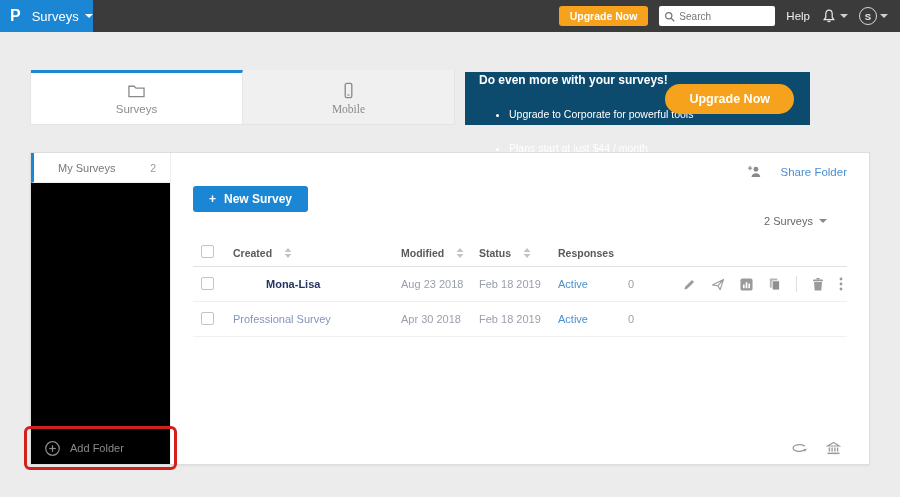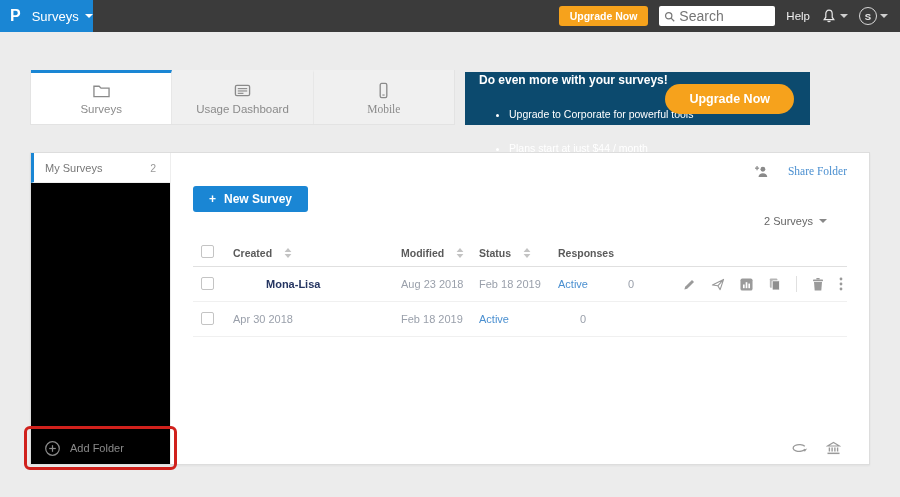--- a/index.html
+++ b/index.html
@@ -14,51 +14,51 @@
   
   .topbar{position:absolute;top:0;left:0;width:900px;height:32px;background:#3b3b3b;display:flex;align-items:center;}
   .logo-box{width:93px;height:32px;background:#1a86d4;display:flex;align-items:center;padding-left:10px;cursor:pointer;}
   .logo-p{color:#fff;font-weight:bold;font-size:16px;letter-spacing:0;}
   .logo-product{color:#fff;font-size:13px;margin-left:11px;}
   .caret{display:inline-block;width:0;height:0;border-left:4px solid transparent;border-right:4px solid transparent;border-top:4px solid currentColor;}
   .logo-box .caret{margin-left:6px;color:#fff;}
   .topbar-right{margin-left:auto;display:flex;align-items:center;gap:11px;padding-right:12px;}
   .btn-upgrade-top{background:#f6a21c;color:#fff;font-size:10.5px;font-weight:bold;border:none;border-radius:3px;padding:4px 11px;cursor:pointer;}
   .search-wrap{background:#fff;border-radius:2px;width:116px;height:20px;display:flex;align-items:center;padding:0 5px;gap:4px;}
-  .search-wrap input{border:none;outline:none;width:88px;font-size:14px;color:#444;font-family:inherit;background:transparent;}
+  .search-wrap input{border:none;outline:none;width:88px;font-size:10px;color:#444;font-family:inherit;background:transparent;}
   .help-link{color:#f0f0f0;font-size:11.5px;cursor:pointer;}
   .icon-group{display:flex;align-items:center;gap:3px;color:#e8e8e8;cursor:pointer;}
   .avatar{width:18px;height:18px;border:1.4px solid #d8d8d8;border-radius:50%;color:#e8e8e8;font-size:9.5px;font-weight:bold;display:flex;align-items:center;justify-content:center;}
   .icon-group .caret{border-top-color:#cfcfcf;}
   
   .tabs{position:absolute;top:70px;left:30px;width:425px;height:55px;display:flex;border:1px solid #e3e3e3;border-top:none;background:#f0f0f0;}
   .tab{flex:1;display:flex;flex-direction:column;align-items:center;justify-content:center;gap:4px;border-top:3px solid transparent;background:#f0f0f0;cursor:pointer;border-right:1px solid #e7e7e7;}
   .tab:last-child{border-right:none;font-family:Liberation Serif, serif;}
   .tab.active{background:#fff;border-top-color:#1a86d4;}
   .tab .label{font-size:11.5px;color:#8b8b8b;}
   .tab svg{stroke:#8a8a8a;}
   
   .banner{position:absolute;top:72px;left:465px;width:345px;height:53px;background:#0c4a6e;color:#fff;padding:1px 0 0 14px;}
   .banner-title{font-size:12px;font-weight:bold;}
   .banner ul{margin:3px 0 0 30px;}
   .banner li{font-size:10.5px;line-height:14px;margin-top:20px;}
   .btn-upgrade-banner{position:absolute;right:16px;top:50%;transform:translateY(-50%);background:#f6a21c;color:#fff;font-size:12.5px;font-weight:bold;border:none;border-radius:15px;padding:8px 24px;cursor:pointer;}
   
   .panel{position:absolute;top:152px;left:30px;width:840px;height:313px;background:#fff;border:1px solid #ddd;box-shadow:0 1px 2px rgba(0,0,0,.05);display:flex;}
   .sidebar{width:140px;display:flex;flex-direction:column;border-right:1px solid #eee;}
-  .folder-item{height:30px;background:#fff;border-left:3px solid #1a86d4;border-bottom:1px solid #eee;display:flex;align-items:center;padding:0 14px 0 11px;cursor:pointer;}
+  .folder-item{height:30px;background:#fff;border-left:3px solid #1a86d4;border-bottom:1px solid #eee;display:flex;align-items:center;padding:0 14px 0 24px;cursor:pointer;}
   .folder-item .label{font-size:11px;color:#777;}
   .folder-item .count{margin-left:auto;font-size:10.5px;color:#999;}
   .sidebar-body{flex:1;background:#000000;display:flex;flex-direction:column;justify-content:flex-end;}
   .add-folder{height:32px;display:flex;align-items:center;gap:9px;padding-left:13px;cursor:pointer;color:#8a8a8a;font-size:11px;}
   
   .annotation{position:absolute;left:24px;top:426px;width:153px;height:44px;border:3px solid #d0211c;border-radius:6px;pointer-events:none;z-index:6;}
   
   .content{flex:1;position:relative;}
-  .share-folder{position:absolute;top:12px;right:22px;display:flex;align-items:flex-start;gap:19px;color:#4a8fd0;font-size:11.5px;cursor:pointer;font-family:Liberation Serif, serif;}
+  .share-folder{position:absolute;top:12px;right:22px;display:flex;align-items:center;gap:19px;color:#4a8fd0;font-size:11.5px;cursor:pointer;}
   .btn-new-survey{position:absolute;top:33px;left:22px;width:115px;height:26px;background:#1a86d4;color:#fff;border:none;border-radius:3px;font-size:12px;font-weight:bold;cursor:pointer;display:flex;align-items:center;justify-content:center;gap:8px;font-family:inherit;}
   .surveys-dropdown{position:absolute;top:62px;right:42px;display:flex;align-items:center;gap:6px;color:#666;font-size:11px;cursor:pointer;}
   .surveys-dropdown .caret{border-top-color:#888;}
   
   .table{position:absolute;top:86px;left:22px;right:22px;}
   .trow{display:grid;grid-template-columns:40px 168px 78px 79px 48px 75px 1fr;align-items:center;}
   .thead{height:28px;border-bottom:1px solid #e0e0e0;font-size:10.5px;font-weight:bold;color:#5a5a5a;}
   .tbody-row{height:35px;border-bottom:1px solid #f0f0f0;font-size:11px;}
   .hcell{display:flex;align-items:center;cursor:pointer;}
   .hcell .sort{margin-left:12px;}
@@ -110,29 +110,20 @@
 
 <div class="tabs">
   <div class="tab active">
     <svg width="19" height="17" viewBox="0 0 20 18">
       <path d="M2 4.5 h5.5 l2 2 H18 v9 H2 z" fill="none" stroke-width="1.4"></path>
     </svg>
     <span class="label">Surveys</span>
   </div>
   <div class="tab">
     <svg width="19" height="17" viewBox="0 0 20 18">
-      <rect x="2.5" y="3.5" width="15" height="11" rx="1.5" fill="none" stroke-width="1.4"></rect>
-      <line x1="5" y1="7" x2="15" y2="7" stroke-width="1.2"></line>
-      <line x1="5" y1="9.5" x2="15" y2="9.5" stroke-width="1.2"></line>
-      <line x1="5" y1="12" x2="11" y2="12" stroke-width="1.2"></line>
-    </svg>
-    <span class="label">Usage Dashboard</span>
-  </div>
-  <div class="tab">
-    <svg width="19" height="17" viewBox="0 0 20 18">
       <rect x="6.5" y="1.5" width="7" height="15" rx="1.6" fill="none" stroke-width="1.4"></rect>
       <line x1="8.8" y1="13.8" x2="11.2" y2="13.8" stroke-width="1.2"></line>
     </svg>
     <span class="label">Mobile</span>
   </div>
 </div>
 
 <div class="banner">
   <div class="banner-title">Do even more with your surveys!</div>
   <ul>
@@ -261,20 +252,21 @@
                 <circle cx="2" cy="2" r="1.4" fill="#9a9a9a"></circle>
                 <circle cx="2" cy="7" r="1.4" fill="#9a9a9a"></circle>
                 <circle cx="2" cy="12" r="1.4" fill="#9a9a9a"></circle>
               </svg>
           </span>
         </div>
       </div>
 
       <div class="trow tbody-row">
         <div><span class="checkbox"></span></div>
+        <div class="cell-name-1">Professional Survey</div>
         <div class="cell-date">Apr 30 2018</div>
         <div class="cell-date">Feb 18 2019</div>
         <div class="cell-status">Active</div>
         <div class="cell-resp">0</div>
         <div></div>
       </div>
     </div>
 
     <div class="bottom-icons">
       <span class="act">

